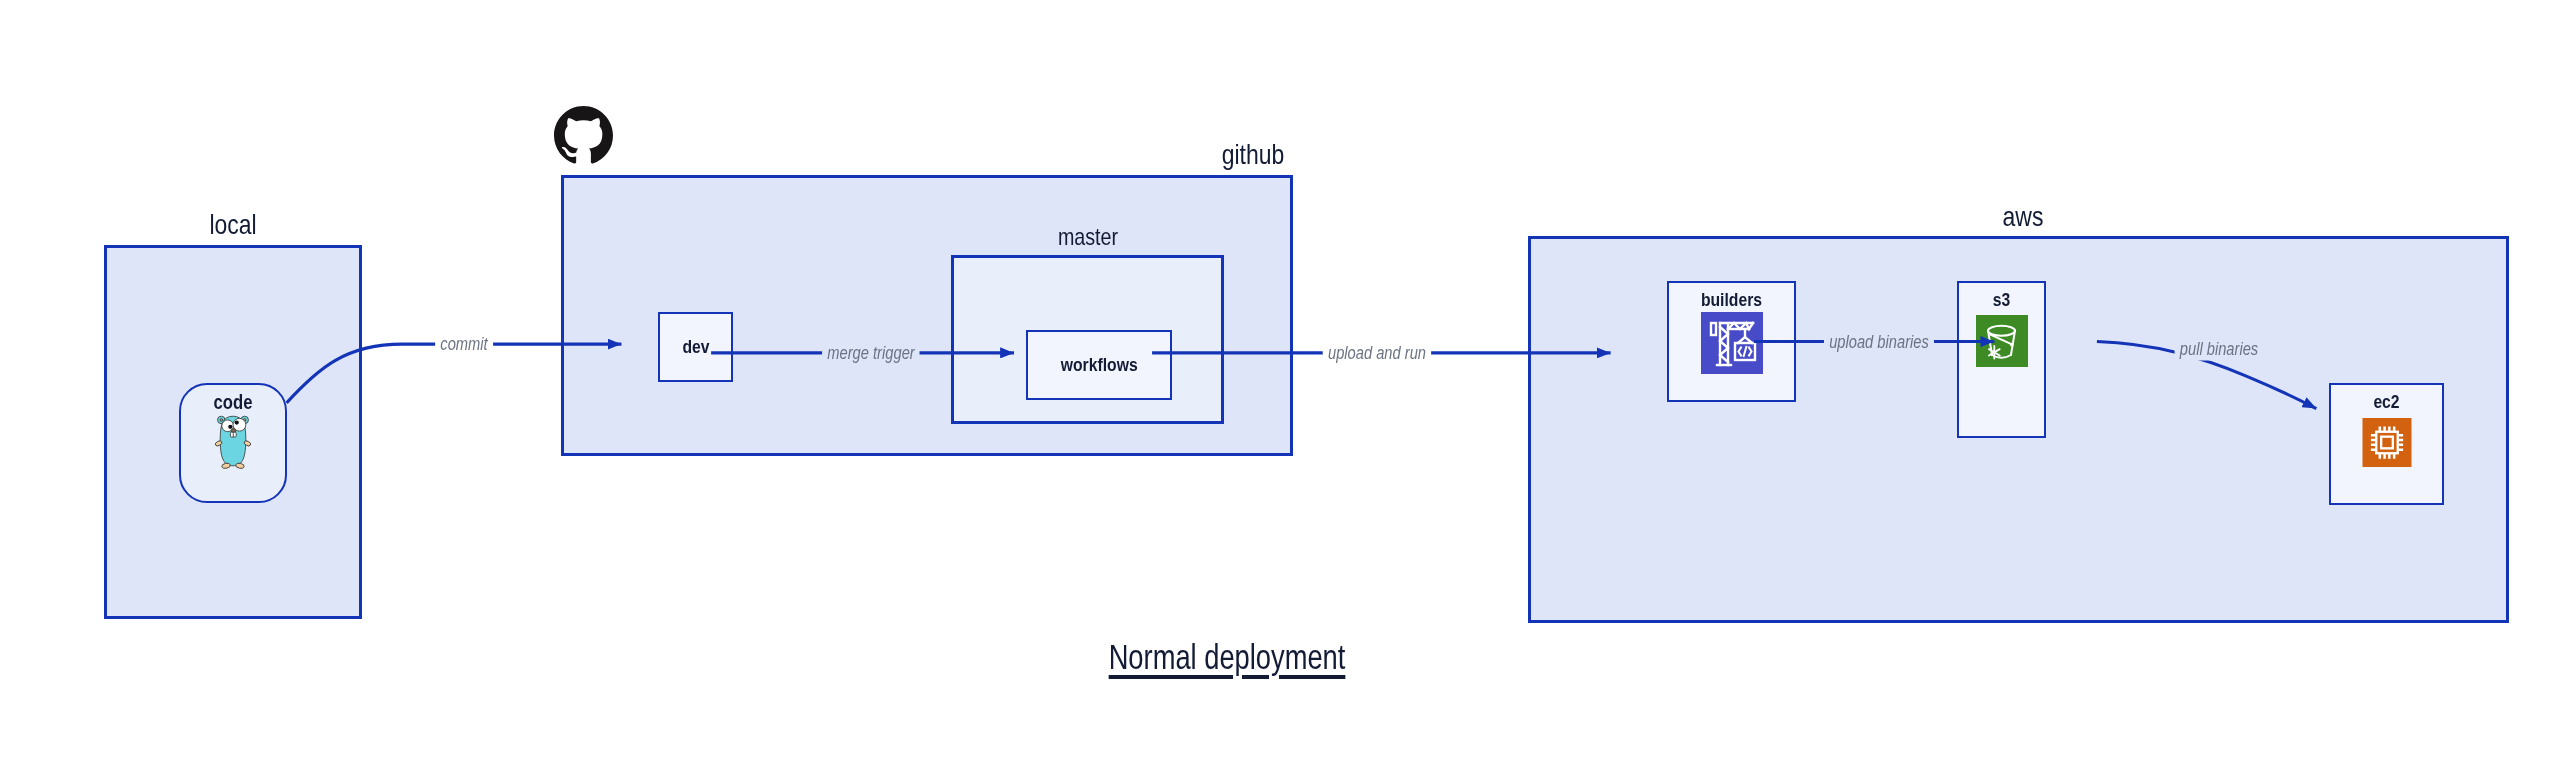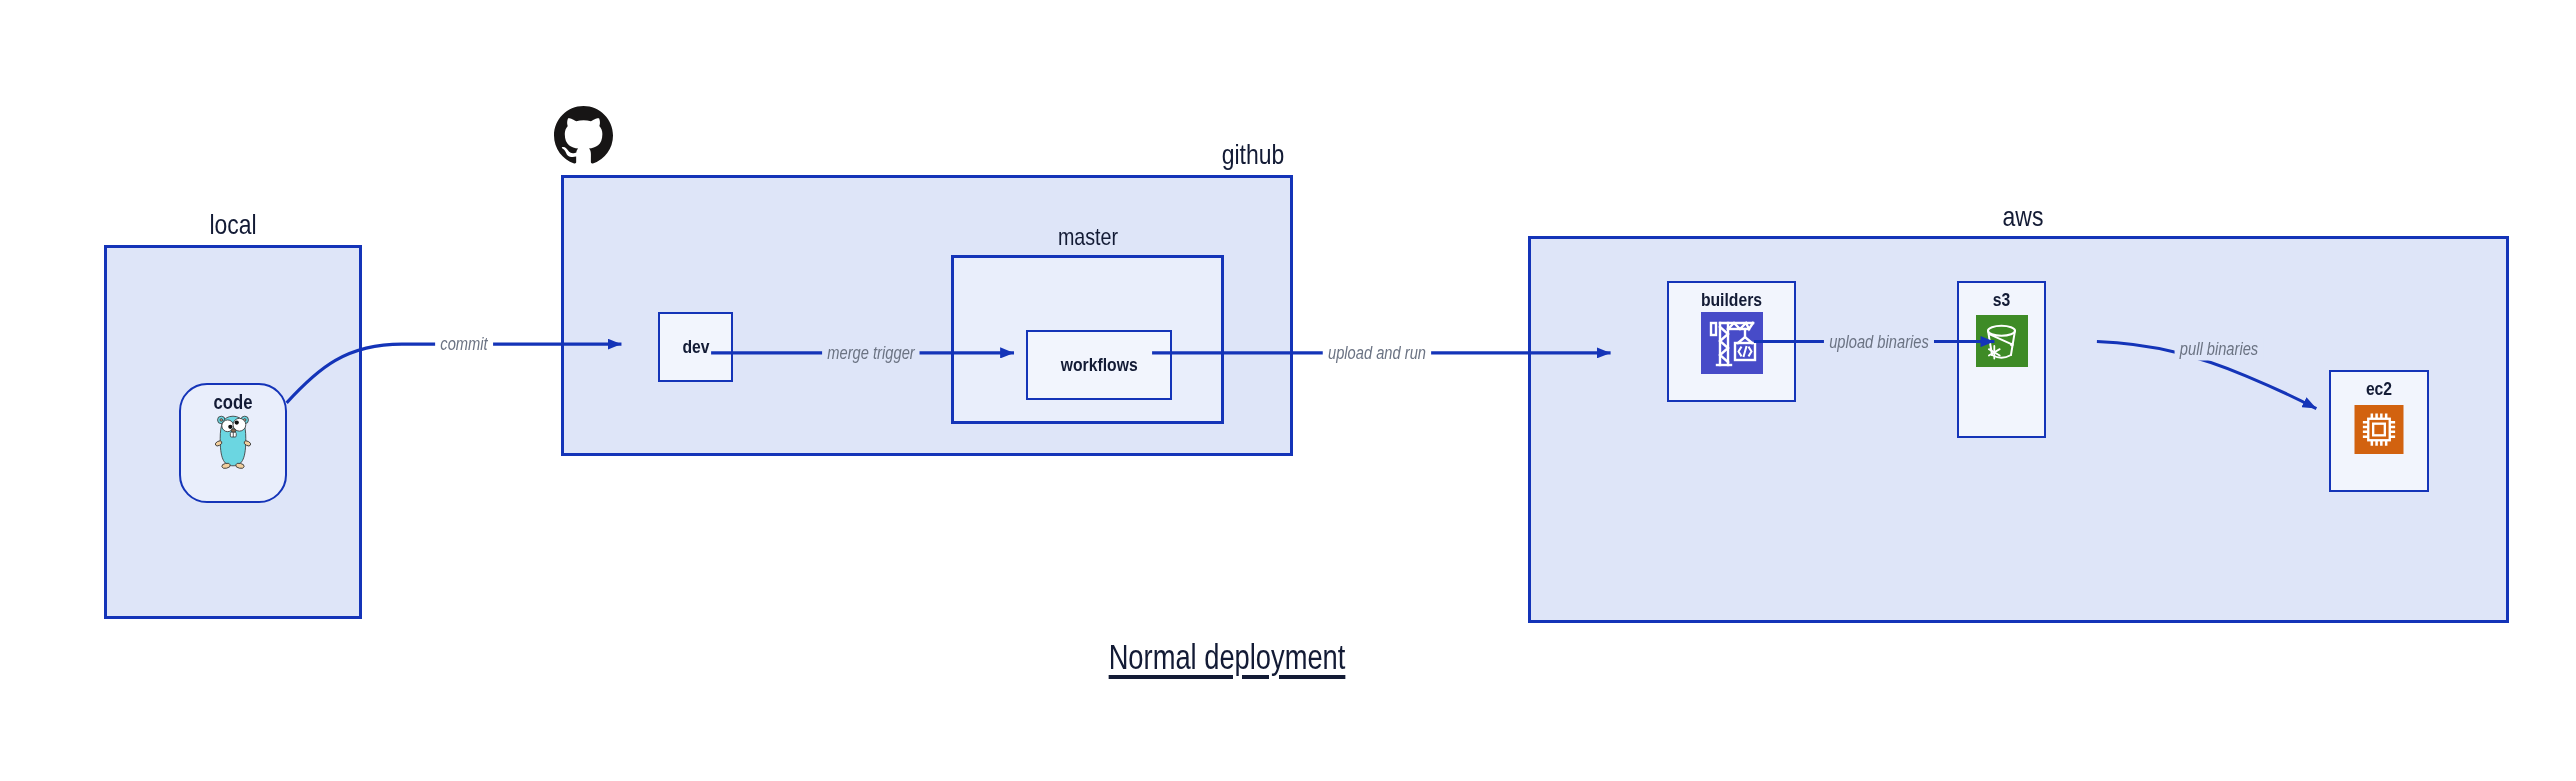--- a/index.html
+++ b/index.html
@@ -136,21 +136,21 @@
           <g stroke-width="2">
             <line x1="17" y1="30" x2="17" y2="44"></line>
             <line x1="11" y1="33.5" x2="23" y2="40.5"></line>
             <line x1="23" y1="33.5" x2="11" y2="40.5"></line>
           </g>
         </g>
       </svg>
     </div>
   </div>
 
-  <div class="node" style="left:2329px;top:370px;width:100px;height:122px;">
+  <div class="node" style="left:2329px;top:383px;width:115px;height:122px;">
     <div class="node-label top">ec2</div>
     <div class="icon-tile" style="left:50%;top:33px;transform:translateX(-50%);width:49px;height:49px;background:var(--ec2_orange);">
       <svg width="43" height="43" viewBox="0 0 48 48">
         <g stroke="#ffffff" stroke-width="2.6" fill="none">
           <rect x="12" y="12" width="24" height="24"></rect>
           <rect x="17.5" y="17.5" width="13" height="13"></rect>
           <g stroke-width="2.8">
             <line x1="16" y1="6" x2="16" y2="12"></line>
               <line x1="21.3" y1="6" x2="21.3" y2="12"></line>
               <line x1="26.6" y1="6" x2="26.6" y2="12"></line>

